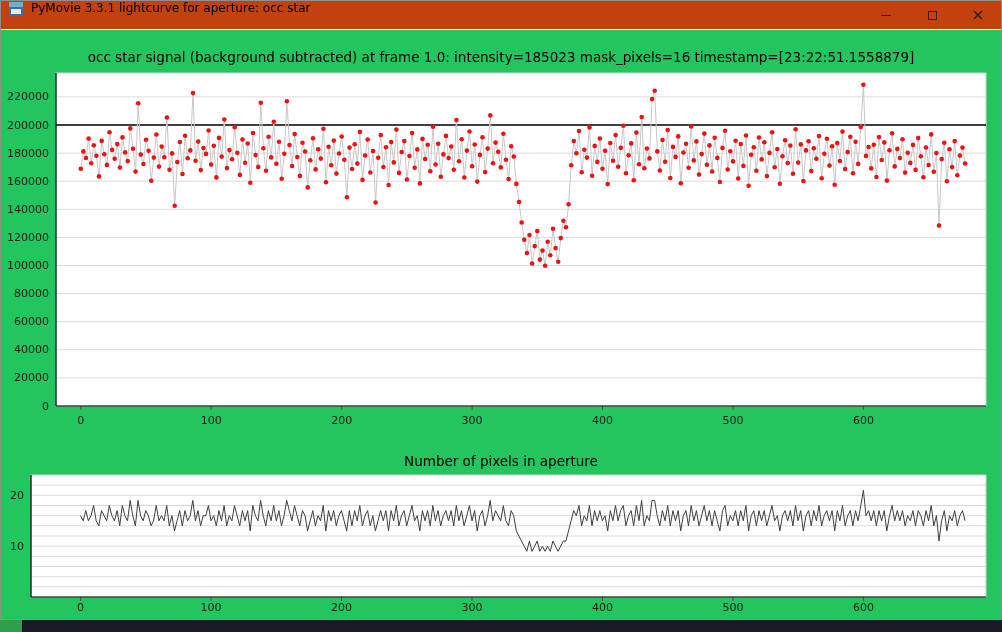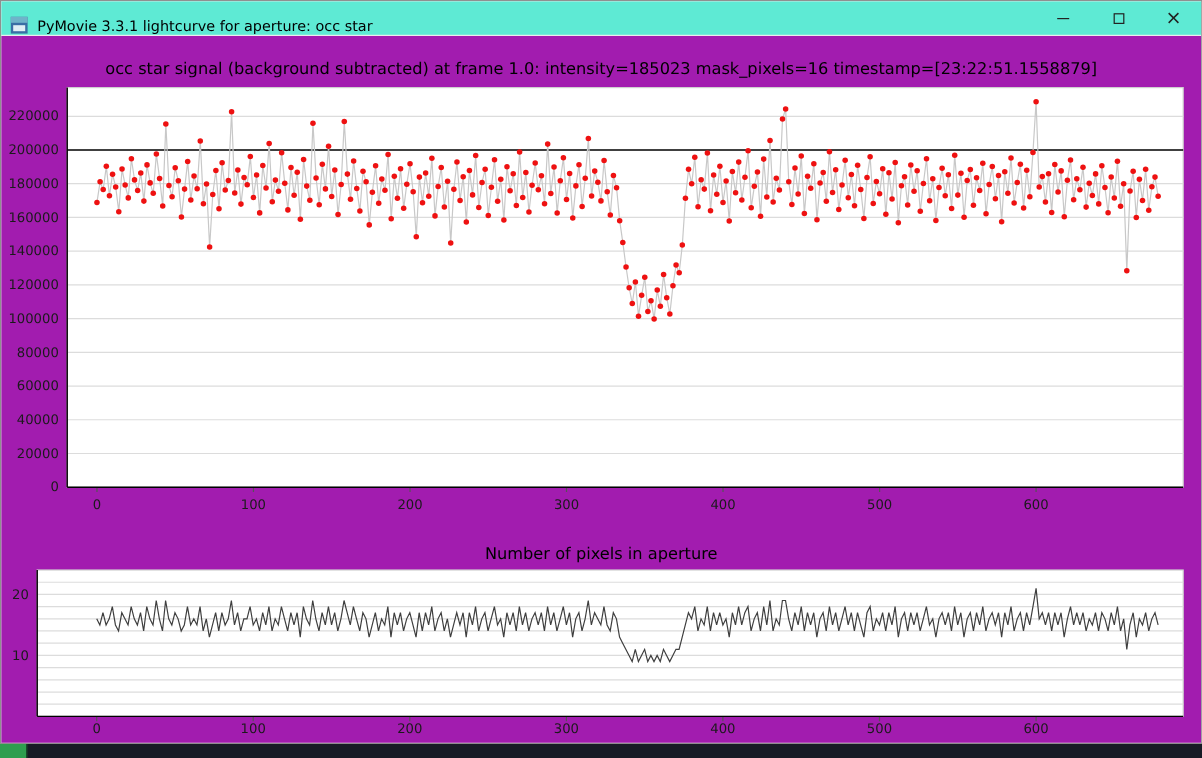--- a/index.html
+++ b/index.html
@@ -1,31 +1,31 @@
 <!DOCTYPE html>
 <html><head>
 <meta charset="utf-8">
 <style>
   *{margin:0;padding:0;box-sizing:border-box}
   html,body{width:1002px;height:632px;overflow:hidden;background:#11151c;
     font-family:"DejaVu Sans","Liberation Sans",sans-serif}
   .window{position:absolute;left:0;top:0;width:1002px;height:620px;background:#fff;
     border:1px solid #8f8f8f;overflow:hidden}
-  .titlebar{height:29px;background:#5eead4;border-bottom:1px solid #ededed;
-    display:flex;align-items:flex-end}
+  .titlebar{height:29px;background:#c2410c;border-bottom:1px solid #ededed;
+    display:flex;align-items:flex-start}
   .app-icon{width:16px;height:16px;margin-left:7px;flex:0 0 auto}
   .window-title{font-size:12px;color:#000;margin-left:7px;flex:1 1 auto;
     white-space:nowrap;overflow:hidden}
   .win-controls{display:flex;height:28px;align-self:flex-start}
   .win-btn{width:46px;height:28px;display:flex;align-items:center;justify-content:center;
     cursor:default;color:#222}
   .glyph-min{display:inline-block;width:10px;height:1px;background:#222}
   .glyph-max{display:inline-block;width:9px;height:9px;border:1px solid #222}
   .glyph-close{font-size:16px;line-height:16px}
-  .charts{position:relative;background:#a21caf}
+  .charts{position:relative;background:#22c55e}
   svg text{font-family:"DejaVu Sans","Liberation Sans",sans-serif}
   .taskbar{position:absolute;left:0;top:620px;width:1002px;height:12px;background:#171c26;
     display:flex;align-items:stretch}
   .task-icon{width:23px;background:#2e9e4f;border-right:1px solid #0d1117}
 </style>
 </head>
 <body>
 
 <div class="window">
   <div class="titlebar">

